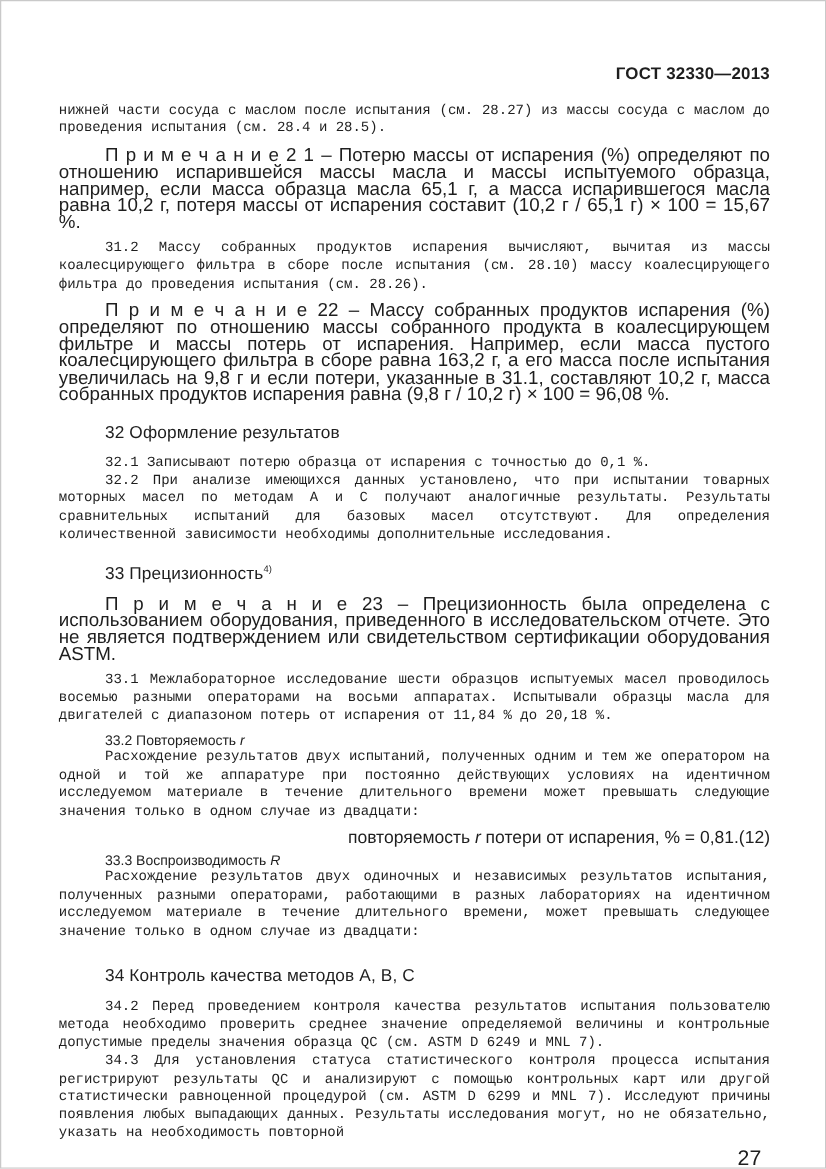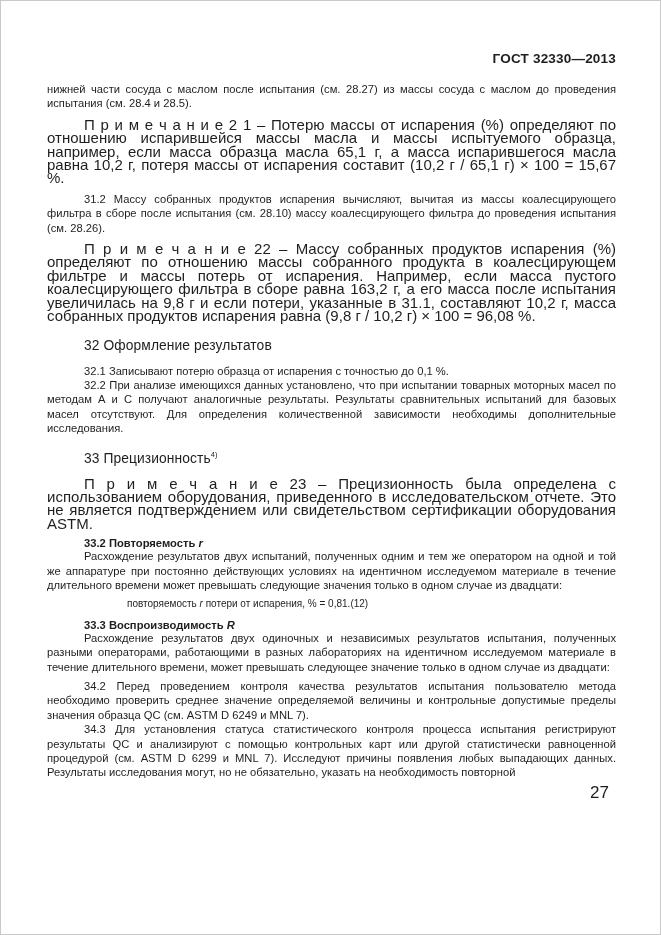--- a/index.html
+++ b/index.html
@@ -26,58 +26,59 @@
     font-size: 13.5px;
     letter-spacing: 0.2px;
     margin: 0 0 16px 0;
   }
   p.body {
     font-size: 11.2px;
     line-height: 14.4px;
     text-align: justify;
     margin: 0;
     text-indent: 37px;
+    font-family: Liberation Mono, monospace;
   }
   p.body.no-indent {
     text-indent: 0;
   }
   p.note {
     font-size: 15px;
     line-height: 13.4px;
     text-align: justify;
     margin: 7px 0 7px 0;
     text-indent: 37px;
   }
   h2.section {
     font-size: 13.8px;
     font-weight: normal;
     margin: 15px 0 11px 0;
     text-indent: 37px;
     letter-spacing: 0.1px;
   }
   h3.subsection {
     font-size: 11.2px;
-    font-weight: bold;
+    font-weight: normal;
     margin: 7px 0 0 0;
     text-indent: 37px;
   }
   h3.subsection i, .formula-text i {
     font-style: italic;
     font-weight: inherit;
   }
   sup.fnref {
     font-size: 7.5px;
     vertical-align: super;
     line-height: 0;
   }
   .formula-row {
     display: flex;
-    justify-content: flex-start;
+    justify-content: flex-end;
     align-items: baseline;
-    font-size: 10px;
+    font-size: 14px;
     line-height: 14.4px;
     padding-left: 80px;
     margin: 5px 0 5px 0;
   }
   .formula-num {
     white-space: nowrap;
   }
   .spacer-sm { height: 5px; }
   .page-number {
     text-align: right;
@@ -103,34 +104,36 @@
 
   <h2 class="section">32 Оформление результатов</h2>
 
   <p class="body">32.1 Записывают потерю образца от испарения с точностью до 0,1 %.</p>
   <p class="body">32.2 При анализе имеющихся  данных установлено, что при испытании товарных моторных масел по методам А и С получают аналогичные результаты. Результаты сравнительных испытаний для базовых масел отсутствуют. Для определения количественной зависимости необходимы дополнительные исследования.</p>
 
   <h2 class="section"><span>33 Прецизионность</span><sup class="fnref">4)</sup></h2>
 
   <p class="note">П р и м е ч а н и е   23 – Прецизионность была  определена с использованием  оборудования, приведенного в исследовательском отчете. Это не является подтверждением или свидетельством сертификации оборудования ASTM.</p>
 
+  <p class="body">33.1 Межлабораторное исследование шести образцов испытуемых масел проводилось восемью разными операторами на восьми аппаратах. Испытывали  образцы масла для двигателей с диапазоном  потерь от испарения от 11,84 % до 20,18 %.</p>
 
   <h3 class="subsection"><span>33.2 Повторяемость </span><i>r</i></h3>
   <p class="body no-indent" style="text-indent:37px;">Расхождение результатов двух испытаний, полученных одним и тем же оператором на одной и той же аппаратуре при постоянно действующих условиях на идентичном исследуемом материале в течение длительного времени может превышать следующие значения только в одном случае из двадцати:</p>
 
   <div class="formula-row">
     <span class="formula-text"><span>повторяемость </span><i>r</i><span> потери от испарения, % = 0,81.</span></span>
     <span class="formula-num">(12)</span>
   </div>
 
   <h3 class="subsection"><span>33.3 Воспроизводимость </span><i>R</i></h3>
   <p class="body no-indent" style="text-indent:37px;">Расхождение результатов двух одиночных и независимых результатов испытания, полученных разными операторами, работающими в разных лабораториях на идентичном исследуемом материале в течение длительного времени, может превышать следующее значение только в одном случае из двадцати:</p>
 
   <div class="spacer-sm"></div>
 
 
+  <h2 class="section">34 Контроль качества методов А, В, С</h2>
 
   <p class="body">34.2 Перед проведением контроля качества результатов испытания пользователю метода необходимо проверить среднее значение определяемой величины и контрольные допустимые пределы  значения образца QC (см. ASTM D 6249 и MNL 7).</p>
   <p class="body">34.3 Для установления статуса статистического контроля процесса испытания регистрируют результаты QC и анализируют с помощью контрольных карт или другой статистически равноценной процедурой (см. ASTM D 6299 и MNL 7). Исследуют причины появления любых выпадающих данных. Результаты  исследования  могут,  но  не  обязательно,  указать  на  необходимость  повторной</p>
 
   <div class="page-number">27</div>
 
 </div>
 
 </body></html>

